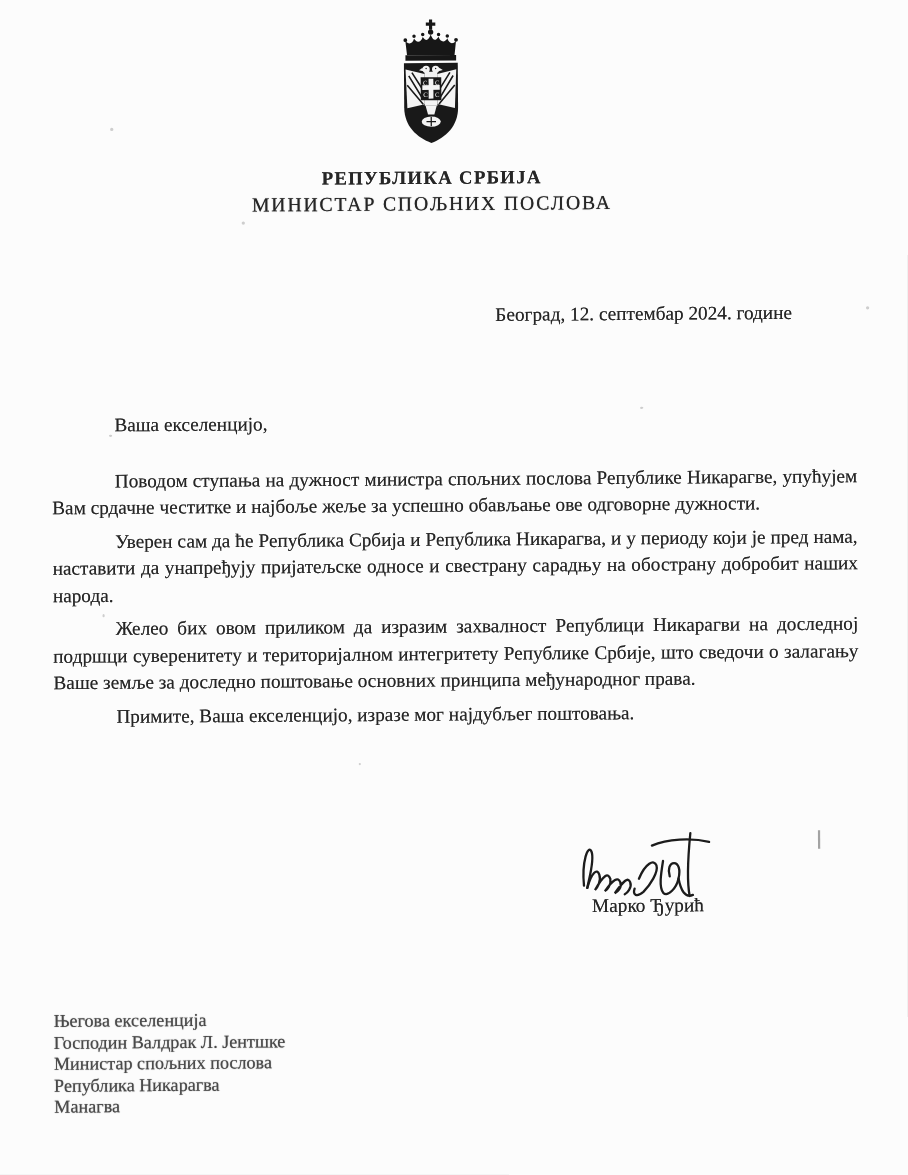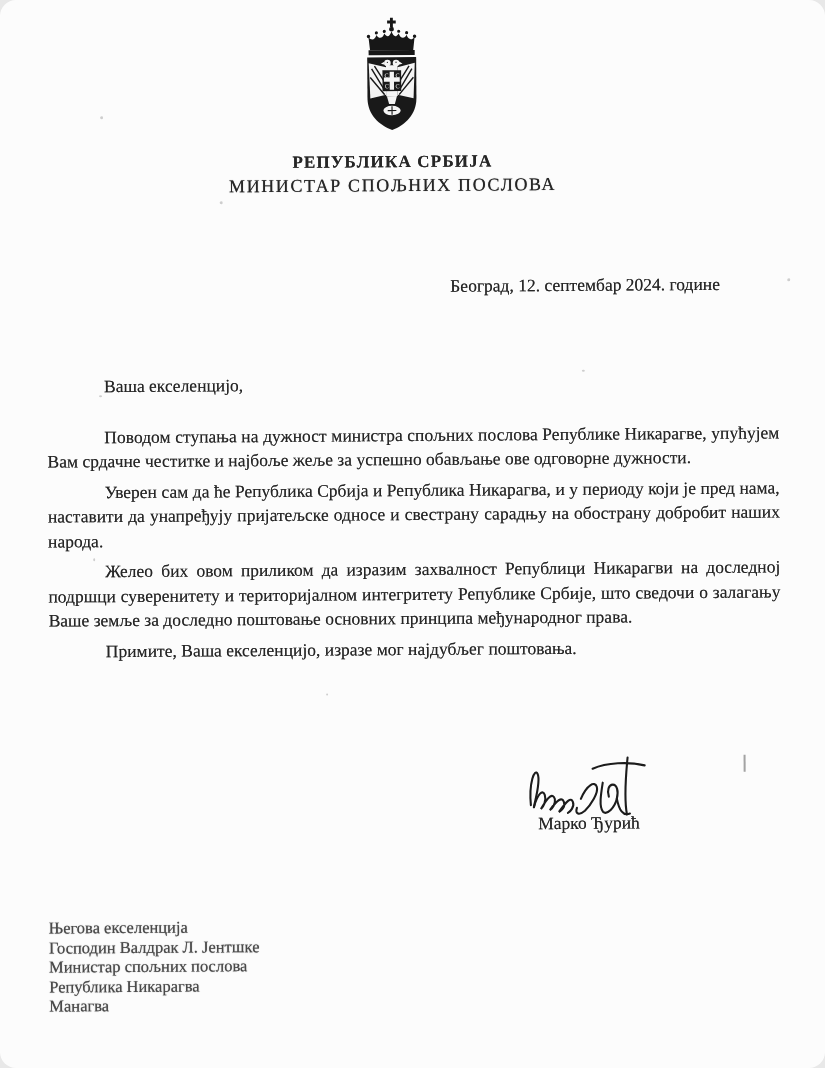--- a/index.html
+++ b/index.html
@@ -4,21 +4,20 @@
 <style>
   html,body{margin:0;padding:0;background:#e8e8e8;}
   .page{
     position:relative;
     width:825px;height:1068px;
     margin:0 auto;
     background:#fcfcfc;
     overflow:hidden;
     font-family:"Liberation Serif","DejaVu Serif",serif;
     color:#262626;
-    border-radius:16px;
   }
   .skew{
     position:absolute;inset:0;
     transform:rotate(-0.4deg);
     transform-origin:50% 50%;
   }
   
   .letterhead{
     position:absolute;left:0;top:0;width:790px;
     text-align:center;

